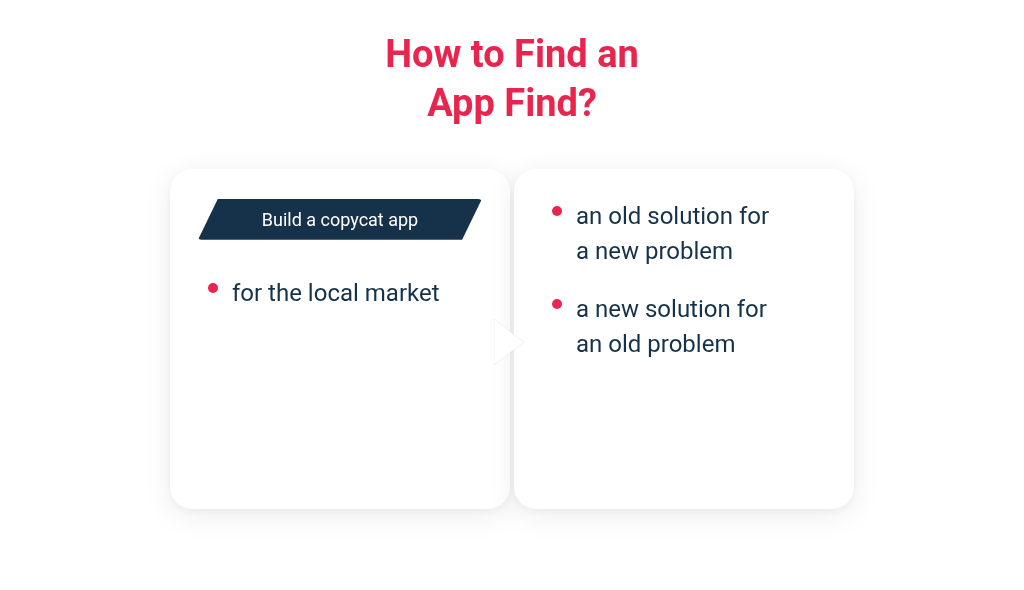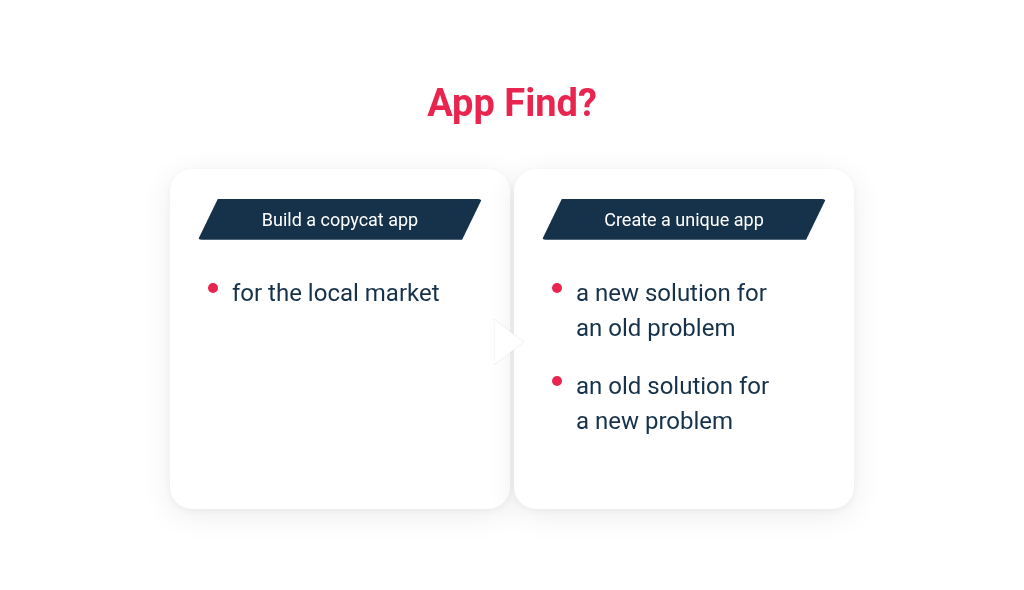--- a/index.html
+++ b/index.html
@@ -79,21 +79,21 @@
       z-index: 5;
     }
     .arrow-connector svg {
       display: block;
     }
   </style>
 </head>
 <body>
 
 <h1 class="title">
-  <br>
+  <span>How to Find an</span><br>
   <span>App Find?</span>
 </h1>
 
 <div class="cards-wrap">
 
   <div class="card">
     <div class="card-header">Build a copycat app</div>
     <ul class="bullets">
       <li>
         <span class="dot"></span>
@@ -102,26 +102,25 @@
     </ul>
   </div>
 
   <div class="arrow-connector">
     <svg width="36" height="46" viewBox="0 0 36 46">
       <path d="M 0 0 L 30 23 L 0 46 Z" fill="#ffffff" stroke="rgba(0,0,0,0.06)" stroke-width="1"></path>
     </svg>
   </div>
 
   <div class="card">
-    <div class="card-header">Create a unique app</div>
     <ul class="bullets">
       <li>
         <span class="dot"></span>
-        <span class="bullet-text">a new solution for an old problem</span>
+        <span class="bullet-text">an old solution for a new problem</span>
       </li>
       <li>
         <span class="dot"></span>
-        <span class="bullet-text">an old solution for a new problem</span>
+        <span class="bullet-text">a new solution for an old problem</span>
       </li>
     </ul>
   </div>
 
 </div>
 
 </body></html>

